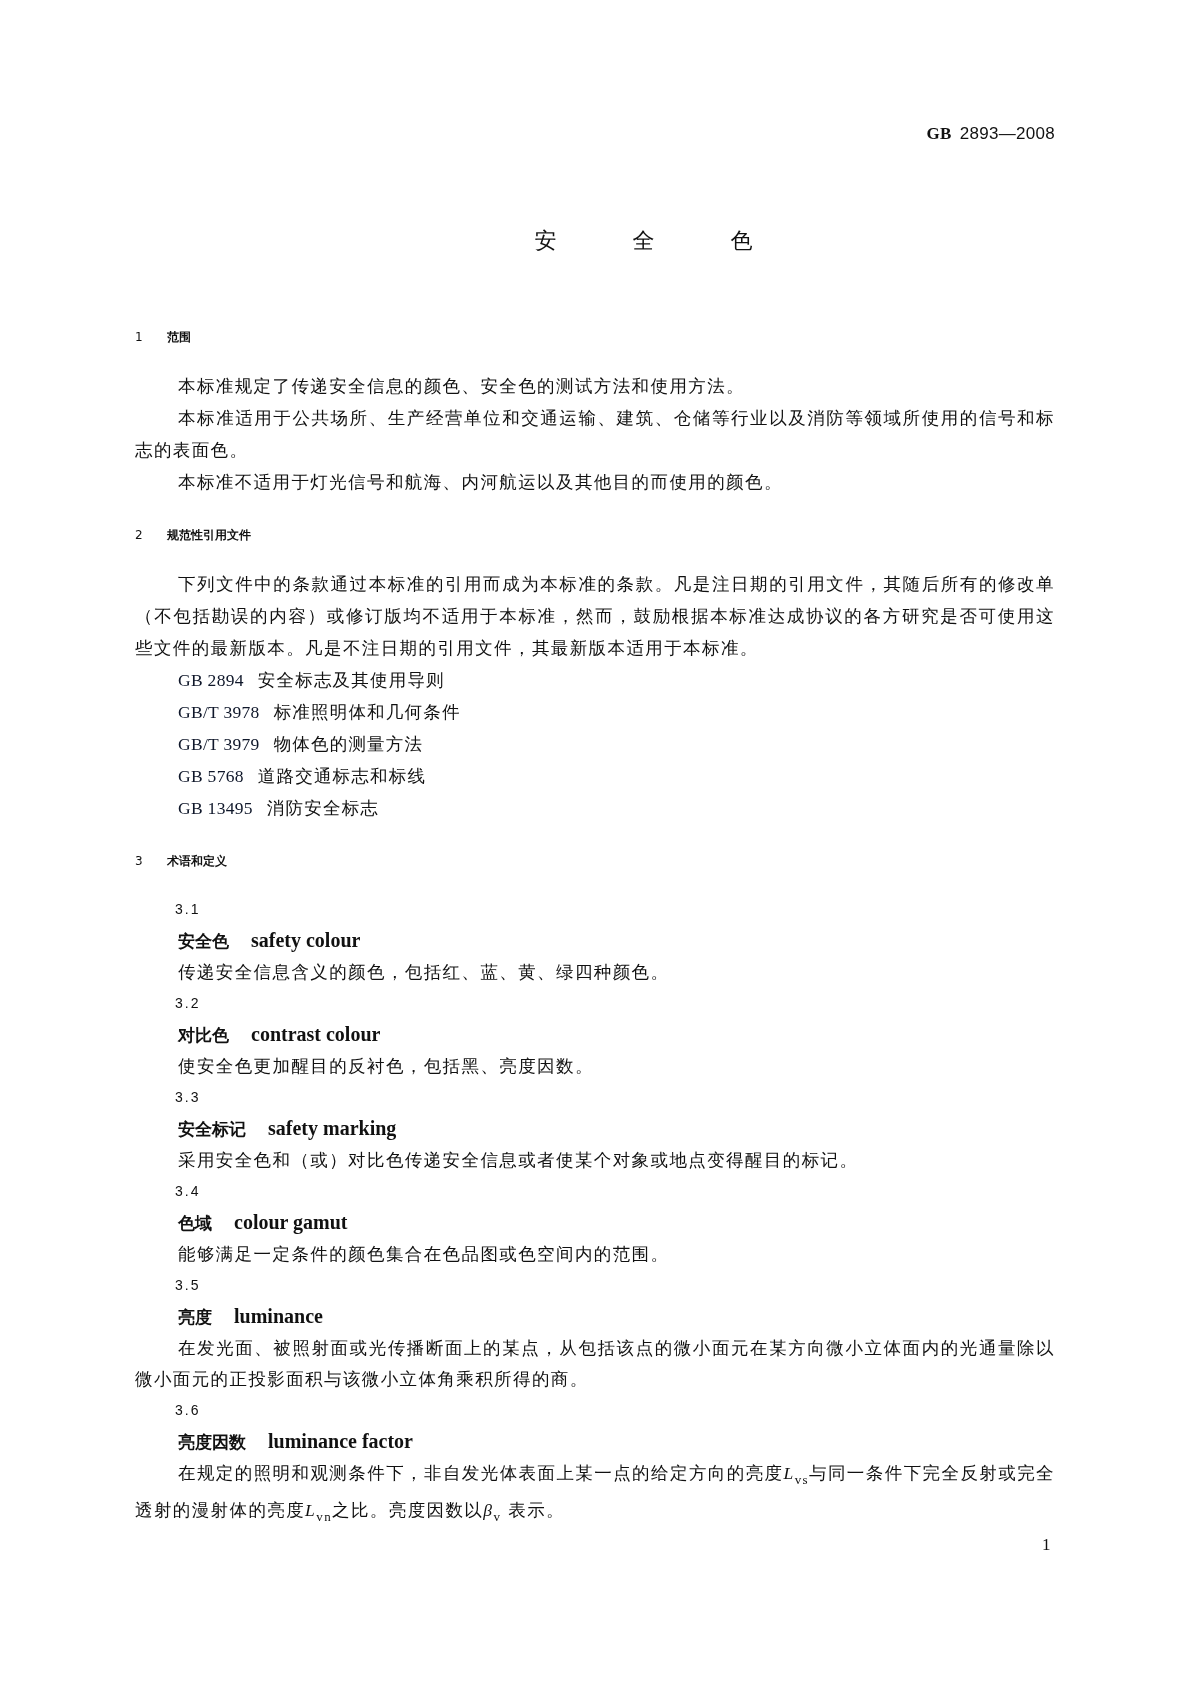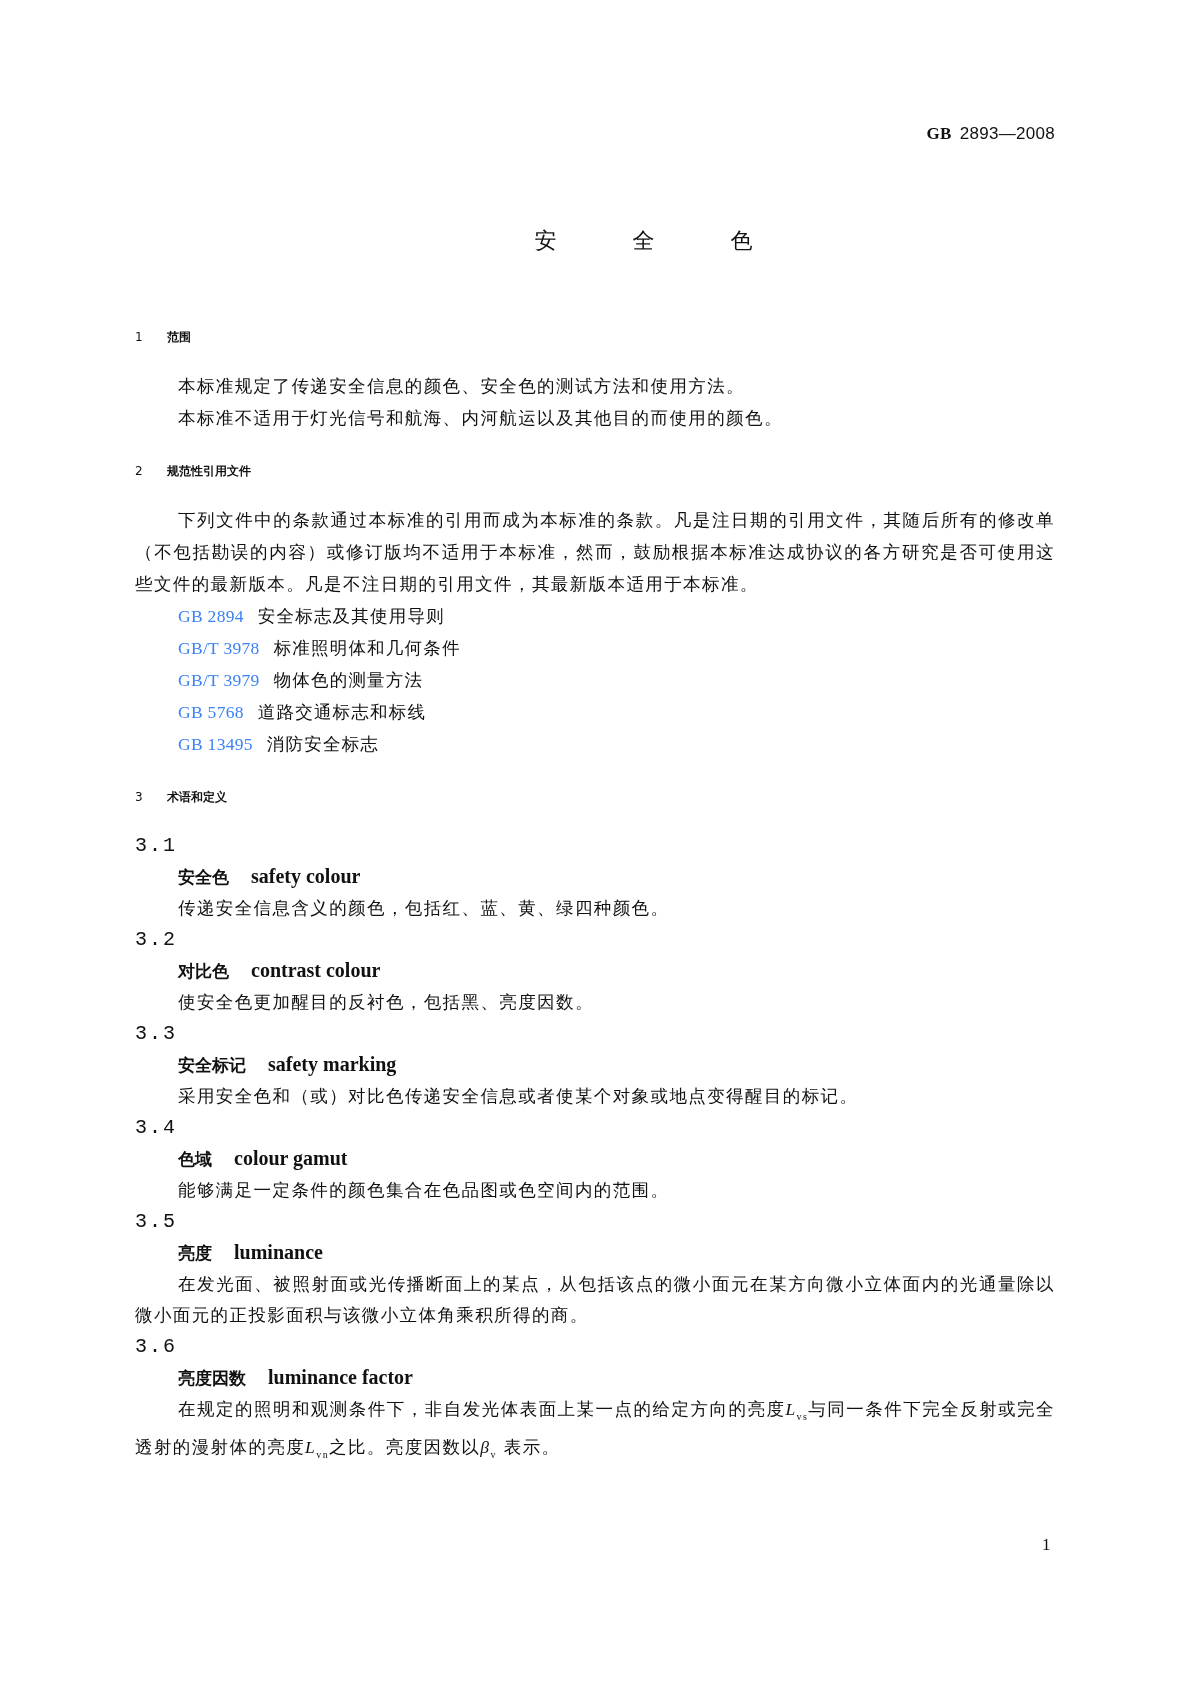--- a/index.html
+++ b/index.html
@@ -12,29 +12,29 @@
     .title { position: absolute; left: 0; width: 1191px; top: 226px; text-align: center;
              font-size: 22px; font-family: Liberation Mono, monospace; letter-spacing: 0; padding-left: 48px; }
     .title span { display: inline-block; margin: 0 38px; }
     .content { position: absolute; left: 135px; width: 920px; top: 322px; font-size: 17.5px; }
     .h1 { font-family: "DejaVu Sans", sans-serif; font-size: 12px; font-weight: bold; height: 30px;
           line-height: 30px; margin-bottom: 18px; }
     .h1 .num { display: inline-block; width: 32px; font-weight: normal; }
     .p { line-height: 32px; text-indent: 43px; text-align: justify; text-align-last: left;
          letter-spacing: 1.4px; }
     .ref { line-height: 32px; padding-left: 43px; letter-spacing: 1.2px; }
-    .ref .code { font-family: "Liberation Serif", serif; color: #3b82f6; display: inline-block; margin-right: 14px; letter-spacing: 0.3px; }
-    .sub-num { font-family: Liberation Mono, monospace; font-size: 20px; line-height: 31px; letter-spacing: 2px; }
+    .ref .code { font-family: "Liberation Serif", serif; color: #0f172a; display: inline-block; margin-right: 14px; letter-spacing: 0.3px; }
+    .sub-num { font-family: Liberation Sans, sans-serif; font-size: 14px; line-height: 31px; letter-spacing: 2px; margin-left: 40px; }
     .term { padding-left: 43px; line-height: 31px; font-weight: bold; font-family: "DejaVu Sans", sans-serif; font-size: 17px; }
     .term .en { font-family: "Liberation Serif", serif; font-weight: bold; margin-left: 22px; font-size: 20px; }
     .def { padding-left: 43px; line-height: 31px; letter-spacing: 1.4px; }
     .def2 { line-height: 31px; text-indent: 43px; letter-spacing: 1.4px; text-align: justify; }
     .gap-m { height: 22px; }
     i.var { font-family: "Liberation Serif", serif; font-style: italic; }
-    i.var sub { font-size: 10px; font-style: normal; }
+    i.var sub { font-size: 13px; font-style: normal; }
     .page-num { position: absolute; left: 1042px; top: 1535px; font-size: 17px;
                 font-family: "Liberation Serif", serif; }
   </style>
 </head>
 <body>
 
 <div class="page">
 
   <div class="std-no">
     <b>GB</b><span>2893—2008</span>
@@ -43,20 +43,21 @@
   <div class="title">
     <span>安</span><span>全</span><span>色</span>
   </div>
 
   <div class="content">
 
     <div class="h1">
       <span class="num">1</span><span>范围</span>
     </div>
     <div class="p">本标准规定了传递安全信息的颜色、安全色的测试方法和使用方法。</div>
+    <div class="p">本标准适用于公共场所、生产经营单位和交通运输、建筑、仓储等行业以及消防等领域所使用的信号和标志的表面色。</div>
     <div class="p">本标准不适用于灯光信号和航海、内河航运以及其他目的而使用的颜色。</div>
 
     <div class="gap-m"></div>
 
     <div class="h1">
       <span class="num">2</span><span>规范性引用文件</span>
     </div>
     <div class="p">下列文件中的条款通过本标准的引用而成为本标准的条款。凡是注日期的引用文件，其随后所有的修改单（不包括勘误的内容）或修订版均不适用于本标准，然而，鼓励根据本标准达成协议的各方研究是否可使用这些文件的最新版本。凡是不注日期的引用文件，其最新版本适用于本标准。</div>
     <div class="ref"><span class="code">GB 2894</span><span>安全标志及其使用导则</span></div>
     <div class="ref"><span class="code">GB/T 3978</span><span>标准照明体和几何条件</span></div>

